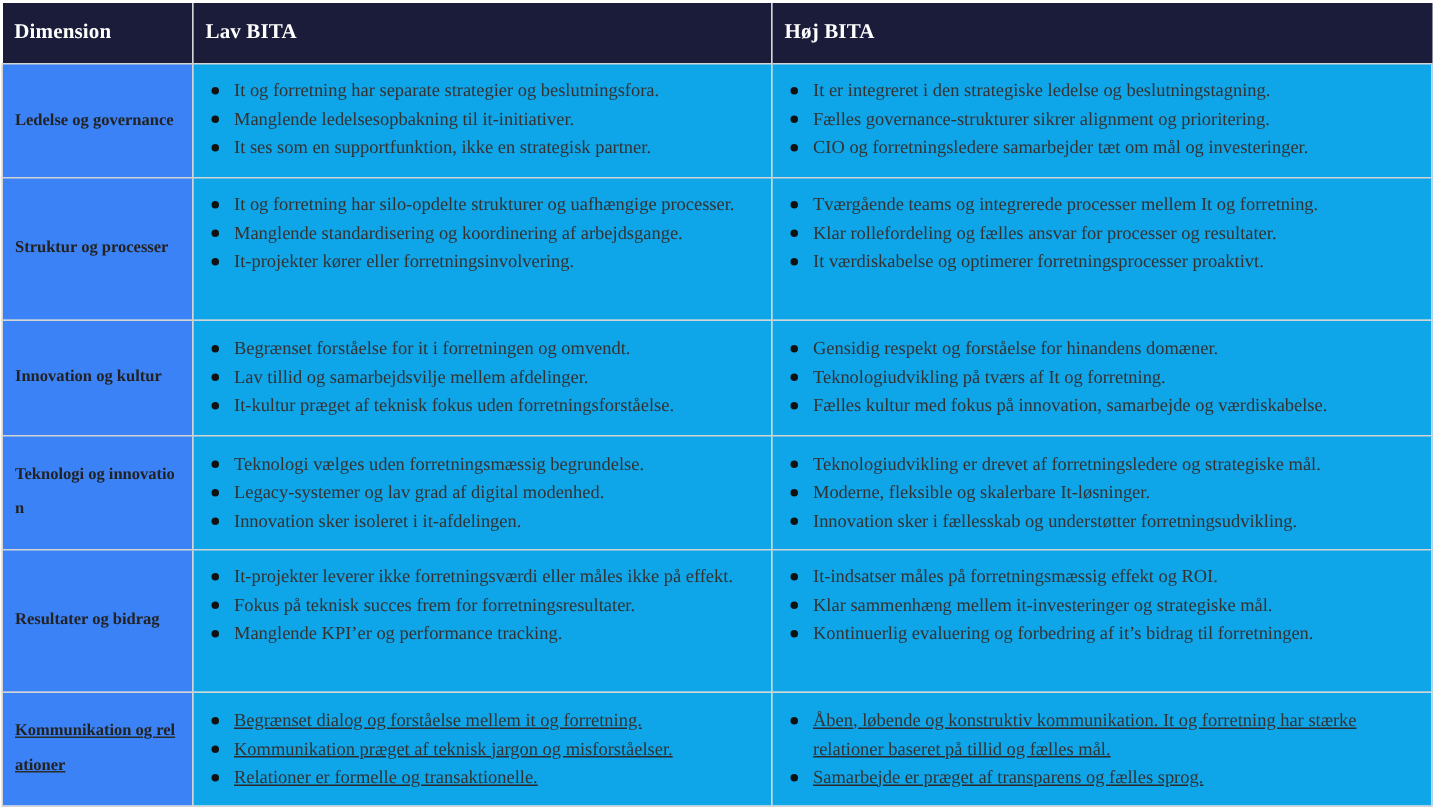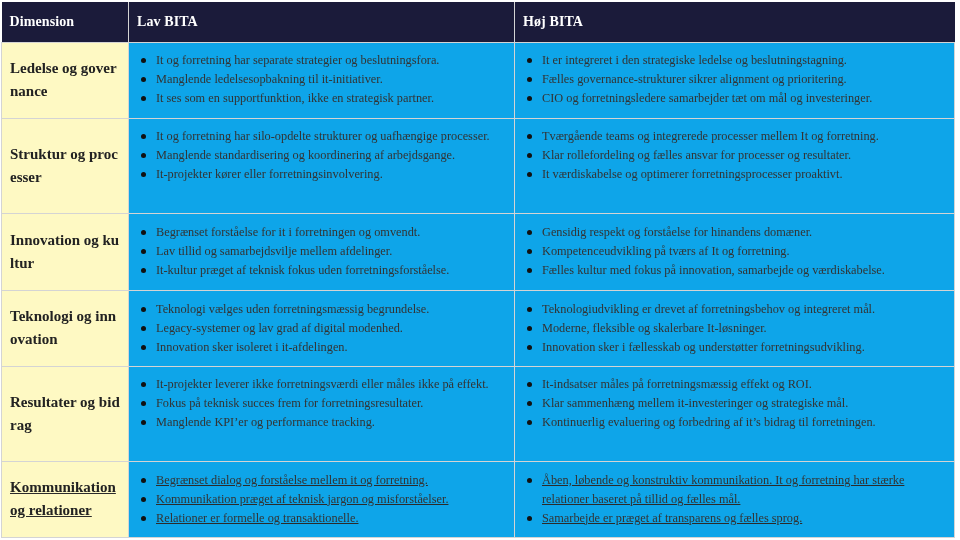--- a/index.html
+++ b/index.html
@@ -43,24 +43,24 @@
       margin-top: 7px;
     }
     thead th:last-child { border-right: none; font-family: Liberation Serif, serif; }
 
     tbody td {
       border: 1px solid #d4d4d4;
       vertical-align: middle;
       box-sizing: border-box;
     }
     tbody td.dim {
-      background: #fef9c3;
+      background: #3b82f6;
       font-family: "Liberation Serif", "DejaVu Serif", serif;
       font-weight: bold;
-      font-size: 15px;
+      font-size: 11px;
       line-height: 23px;
       color: #222222;
       padding: 0 8px;
       word-break: break-all;
     }
     tbody td.cell {
       background: #0ea5e9;
       padding: 8px 8px 8px 10px;
       vertical-align: top;
     }
@@ -152,37 +152,37 @@
         <td class="cell center">
           <ul class="bullets">
             <li><span class="dot"></span><span>Begrænset forståelse for it i forretningen og omvendt.</span></li>
             <li><span class="dot"></span><span>Lav tillid og samarbejdsvilje mellem afdelinger.</span></li>
             <li><span class="dot"></span><span>It-kultur præget af teknisk fokus uden forretningsforståelse.</span></li>
           </ul>
         </td>
         <td class="cell center">
           <ul class="bullets">
             <li><span class="dot"></span><span>Gensidig respekt og forståelse for hinandens domæner.</span></li>
-            <li><span class="dot"></span><span>Kompetenceudvikling på tværs af It og forretning.</span></li>
+            <li><span class="dot"></span><span>Teknologiudvikling på tværs af It og forretning.</span></li>
             <li><span class="dot"></span><span>Fælles kultur med fokus på innovation, samarbejde og værdiskabelse.</span></li>
           </ul>
         </td>
       </tr>
       <tr class="r4">
         <td class="dim">Teknologi og innovation</td>
         <td class="cell center">
           <ul class="bullets">
             <li><span class="dot"></span><span>Teknologi vælges uden forretningsmæssig begrundelse.</span></li>
             <li><span class="dot"></span><span>Legacy-systemer og lav grad af digital modenhed.</span></li>
             <li><span class="dot"></span><span>Innovation sker isoleret i it-afdelingen.</span></li>
           </ul>
         </td>
         <td class="cell center">
           <ul class="bullets">
-            <li><span class="dot"></span><span>Teknologiudvikling er drevet af forretningsbehov og integreret mål.</span></li>
+            <li><span class="dot"></span><span>Teknologiudvikling er drevet af forretningsledere og strategiske mål.</span></li>
             <li><span class="dot"></span><span>Moderne, fleksible og skalerbare It-løsninger.</span></li>
             <li><span class="dot"></span><span>Innovation sker i fællesskab og understøtter forretningsudvikling.</span></li>
           </ul>
         </td>
       </tr>
       <tr class="r5">
         <td class="dim">Resultater og bidrag</td>
         <td class="cell">
           <ul class="bullets">
             <li><span class="dot"></span><span>It-projekter leverer ikke forretningsværdi eller måles ikke på effekt.</span></li>

